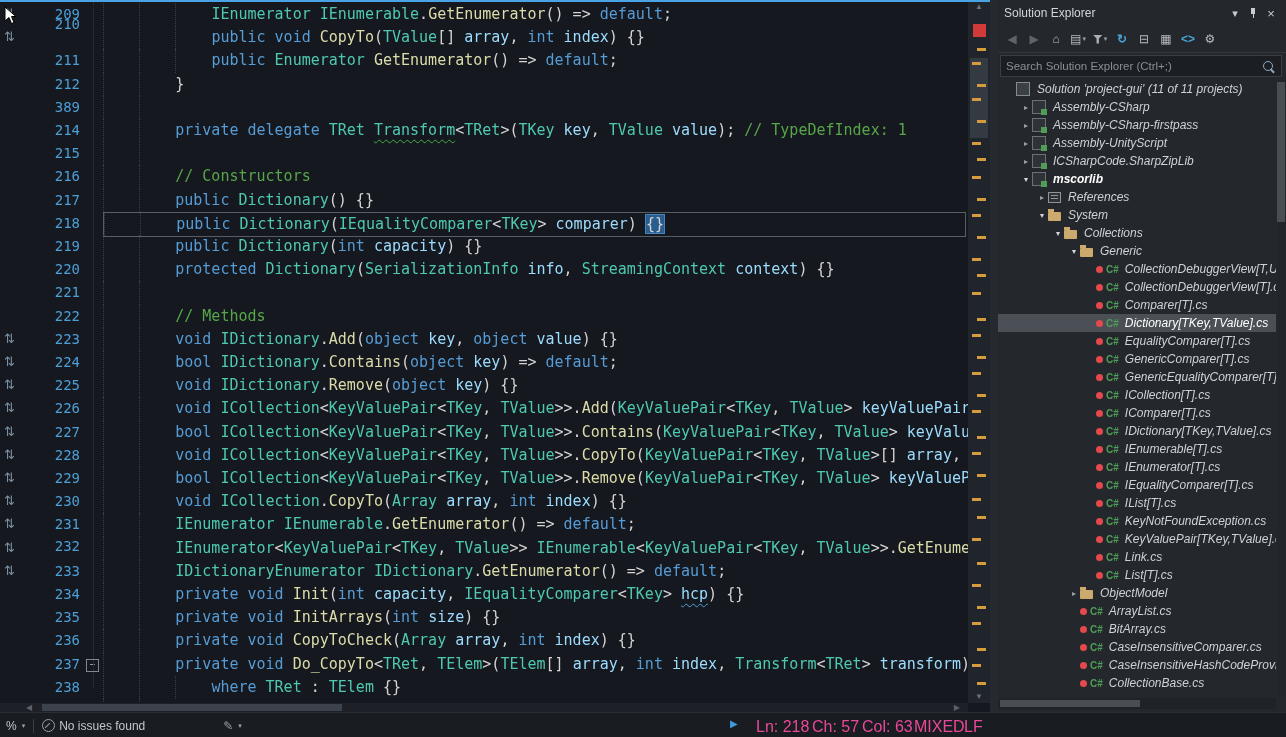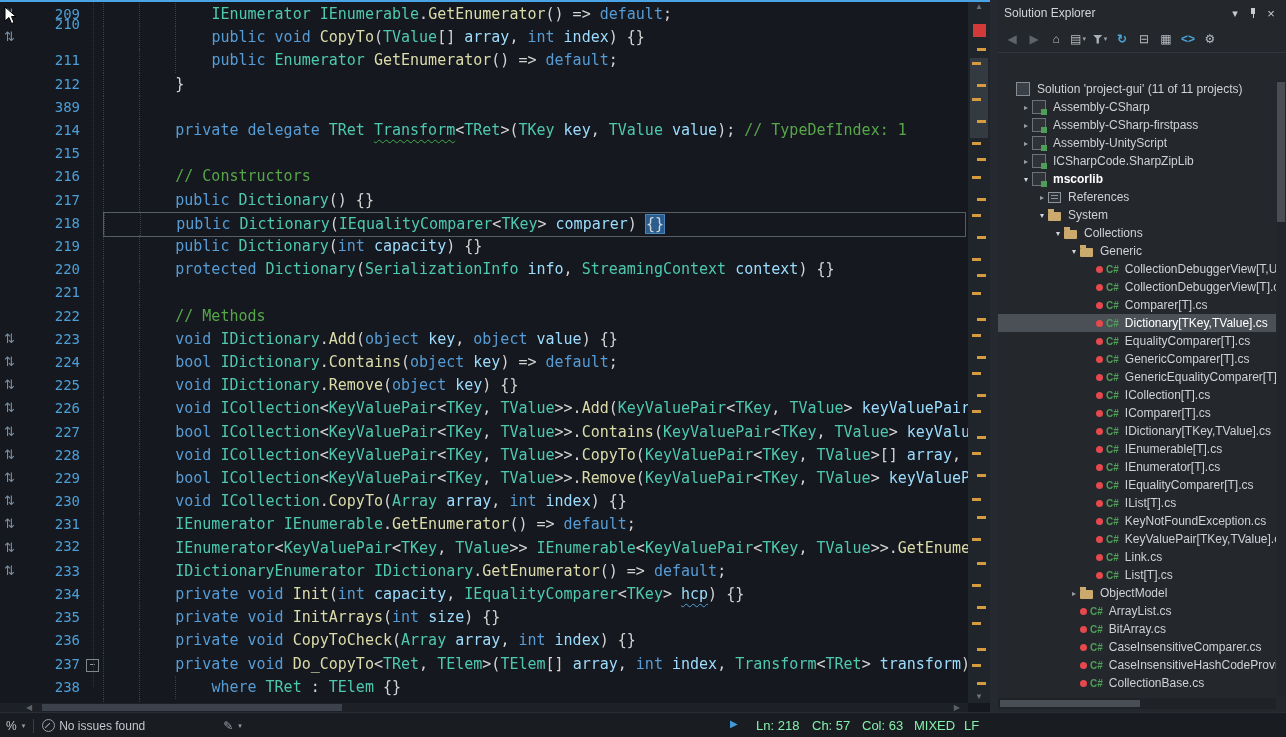--- a/index.html
+++ b/index.html
@@ -59,42 +59,42 @@
              background:#1b1e22;border:1px solid #3a3e44;}
   #se-search input{flex:1;background:transparent;border:none;outline:none;color:#c8ccd1;
                    font-size:11.5px;padding:0 5px;font-family:"Liberation Sans",sans-serif;}
   #se-search input::placeholder{color:#8b9096;}
   .mag{width:8px;height:8px;border:1.5px solid #8fa8c0;border-radius:50%;position:relative;margin-right:8px;}
   .mag::after{content:"";position:absolute;width:5px;height:1.5px;background:#8fa8c0;transform:rotate(45deg);left:6px;top:8px;}
   #tree{position:absolute;left:0;top:80px;right:10px;height:616px;overflow:hidden;}
   .trow{height:18px;display:flex;align-items:center;font-size:12px;color:#ced2d6;white-space:nowrap;}
   .trow.sel{background:#4b5056;color:#fff;}
   .exp{width:12px;display:inline-block;font-size:8px;color:#9aa0a6;text-align:center;flex:none;}
-  .tlabel{margin-left:1px;} .tlabel.bold{font-weight:bold;color:#fff;}
+  .tlabel{margin-left:1px;font-style:italic;} .tlabel.bold{font-weight:bold;color:#fff;}
   .dot{width:7px;height:7px;border-radius:50%;background:#e5484d;display:inline-block;margin-right:3px;flex:none;}
   .cs-badge{color:#4f9e58;font-weight:bold;font-size:10px;margin-right:5px;flex:none;}
   .icon-folder{width:13px;height:9px;background:#ccaa6e;border-radius:1px;position:relative;margin:3px 6px 0 0;flex:none;}
   .icon-folder::before{content:"";position:absolute;top:-3px;left:0;width:6px;height:3px;background:#ccaa6e;}
   .icon-project{width:12px;height:12px;background:#2f3338;border:1px solid #6b727a;position:relative;margin-right:6px;flex:none;}
   .icon-project::after{content:"";position:absolute;right:-2px;bottom:-2px;width:6px;height:6px;background:#4f9e58;}
   .icon-solution{width:12px;height:12px;background:#3b4046;border:1px solid #858c94;margin-right:6px;flex:none;}
   .icon-refs{width:13px;height:11px;border:1px solid #8d949c;background:#2f3338;margin-right:6px;flex:none;padding-top:2px;box-sizing:border-box;}
   .icon-refs::before{content:"";display:block;margin:0 2px;height:1px;background:#8d949c;box-shadow:0 3px 0 #8d949c;}
   #se-vscroll{position:absolute;right:1px;top:80px;width:8px;height:616px;background:#22252a;}
   #se-vthumb{position:absolute;left:0;top:2px;width:8px;height:140px;background:#494e54;}
   #se-hscroll{position:absolute;left:0;right:10px;top:698px;height:11px;background:#1f2227;}
   #se-hthumb{position:absolute;left:2px;top:2px;width:140px;height:7px;background:#494e54;}
   
   #status-bar{position:absolute;left:0;top:712px;width:1286px;height:25px;background:#191c21;border-top:1px solid #2a2e34;}
   .sb-left{display:flex;align-items:center;height:100%;padding-left:6px;gap:8px;font-size:12px;color:#c3c7cc;}
   .sb-div{width:1px;height:14px;background:#3a3f46;}
   .sb-item{display:flex;align-items:center;gap:4px;}
   .noissue{width:11px;height:11px;border:1px solid #9aa0a6;border-radius:50%;position:relative;}
   .noissue::after{content:"";position:absolute;left:1px;top:4.5px;width:7px;height:1px;background:#9aa0a6;transform:rotate(-45deg);}
-  .sbpos{position:absolute;top:5px;font-size:13px;color:#86efac;}
+  .sbpos{position:absolute;top:5px;font-size:16px;color:#ec4899;}
   #sb-play{color:#3f9bdc;font-size:10px;}
   #panel-tabs{position:absolute;left:998px;top:712px;right:0;height:25px;display:flex;align-items:center;
               gap:2px;padding-left:6px;background:#191c21;z-index:5;}
   .tab{font-size:11px;color:#9aa0a6;padding:3px 7px;border-radius:2px;white-space:nowrap;}
   .tab.sel{background:#454a51;color:#f0f2f4;}
 </style>
 </head>
 <body>
 
 <div id="app">
@@ -278,20 +278,24 @@
         <span class="ticon ">
           <span>▦</span>
         </span>
         <span class="ticon accent">
           <span>&lt;&gt;</span>
         </span>
         <span class="ticon ">
           <span>⚙</span>
         </span>
       </div>
+    <div id="se-search">
+      <input placeholder="Search Solution Explorer (Ctrl+;)" style="">
+      <span class="mag"></span>
+    </div>
     <div id="tree">
         <div class="trow" style="padding-left: 6px;">
           <span class="exp"></span>
           <span class="icon-solution"></span>
           <span class="tlabel">Solution 'project-gui' (11 of 11 projects)</span>
         </div>
         <div class="trow" style="padding-left: 22px;">
           <span class="exp">▸</span>
           <span class="icon-project"></span>
           <span class="tlabel">Assembly-CSharp</span>

